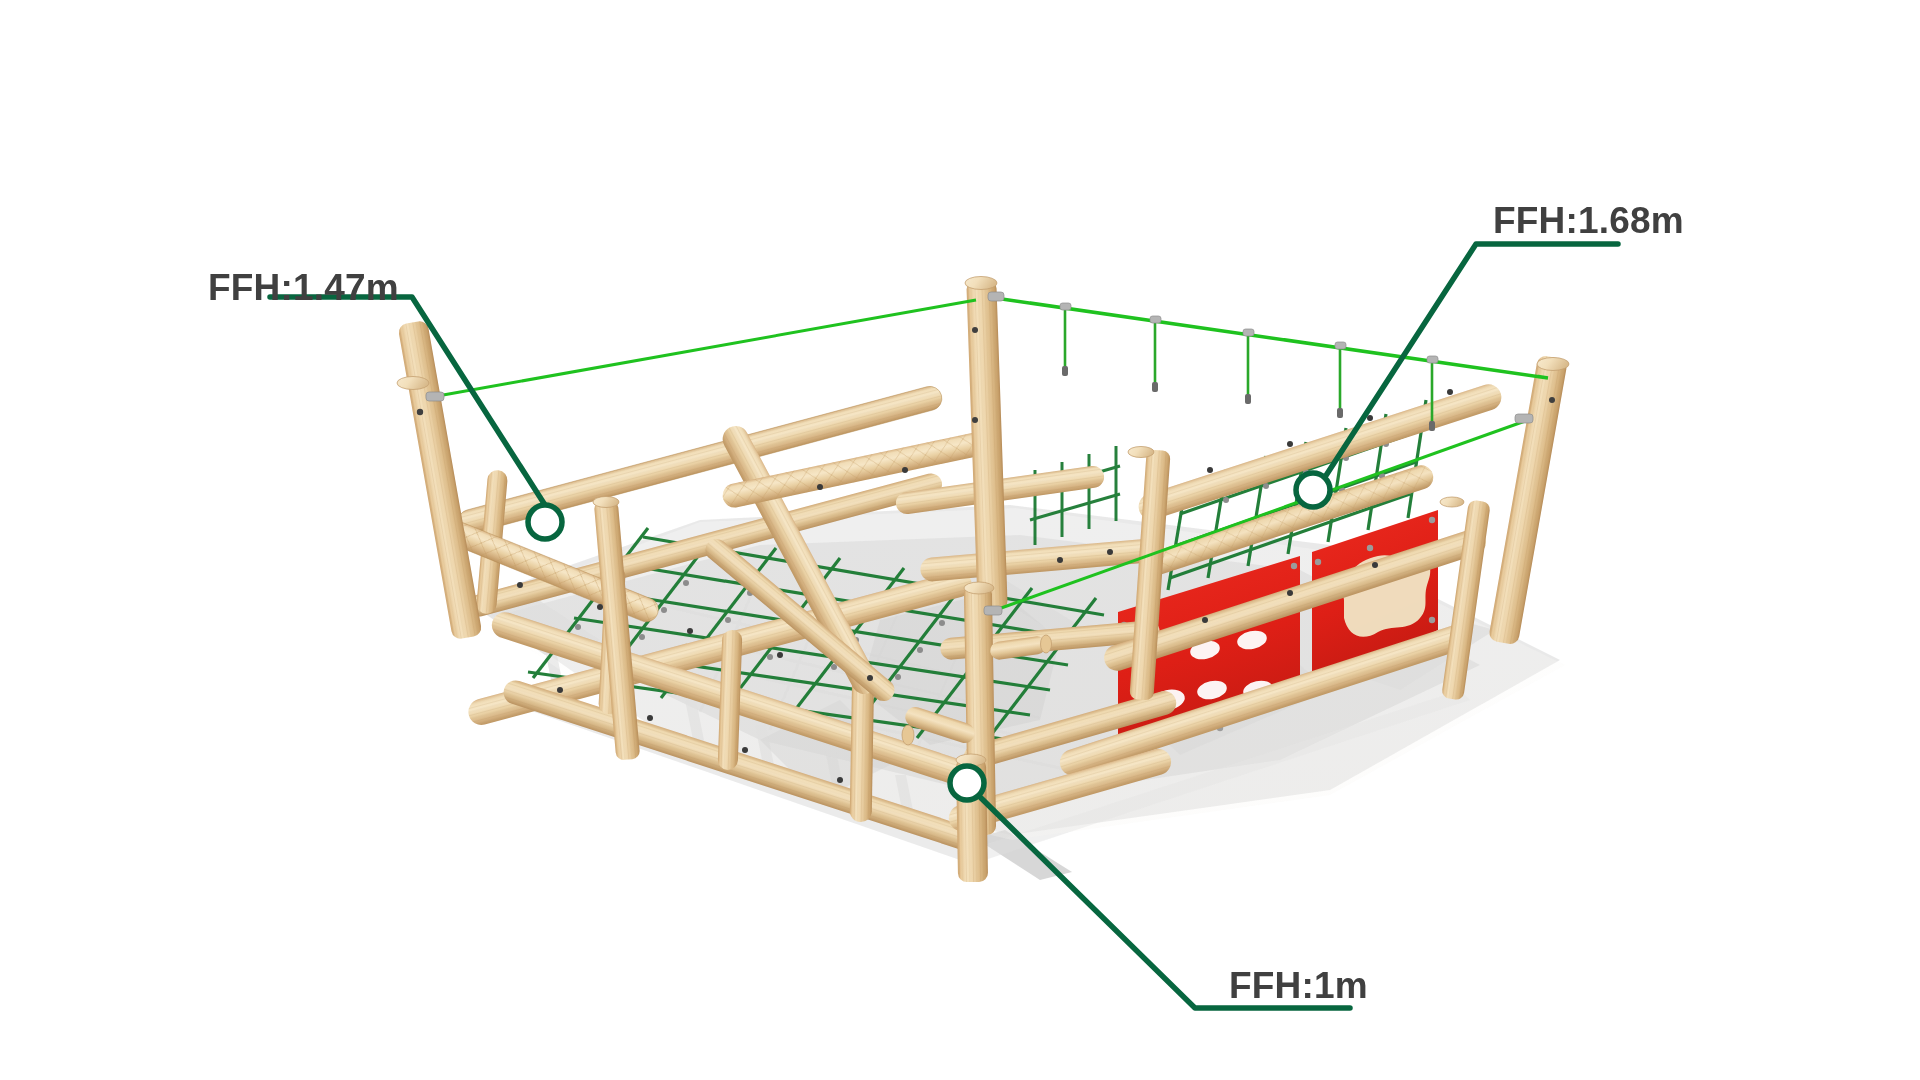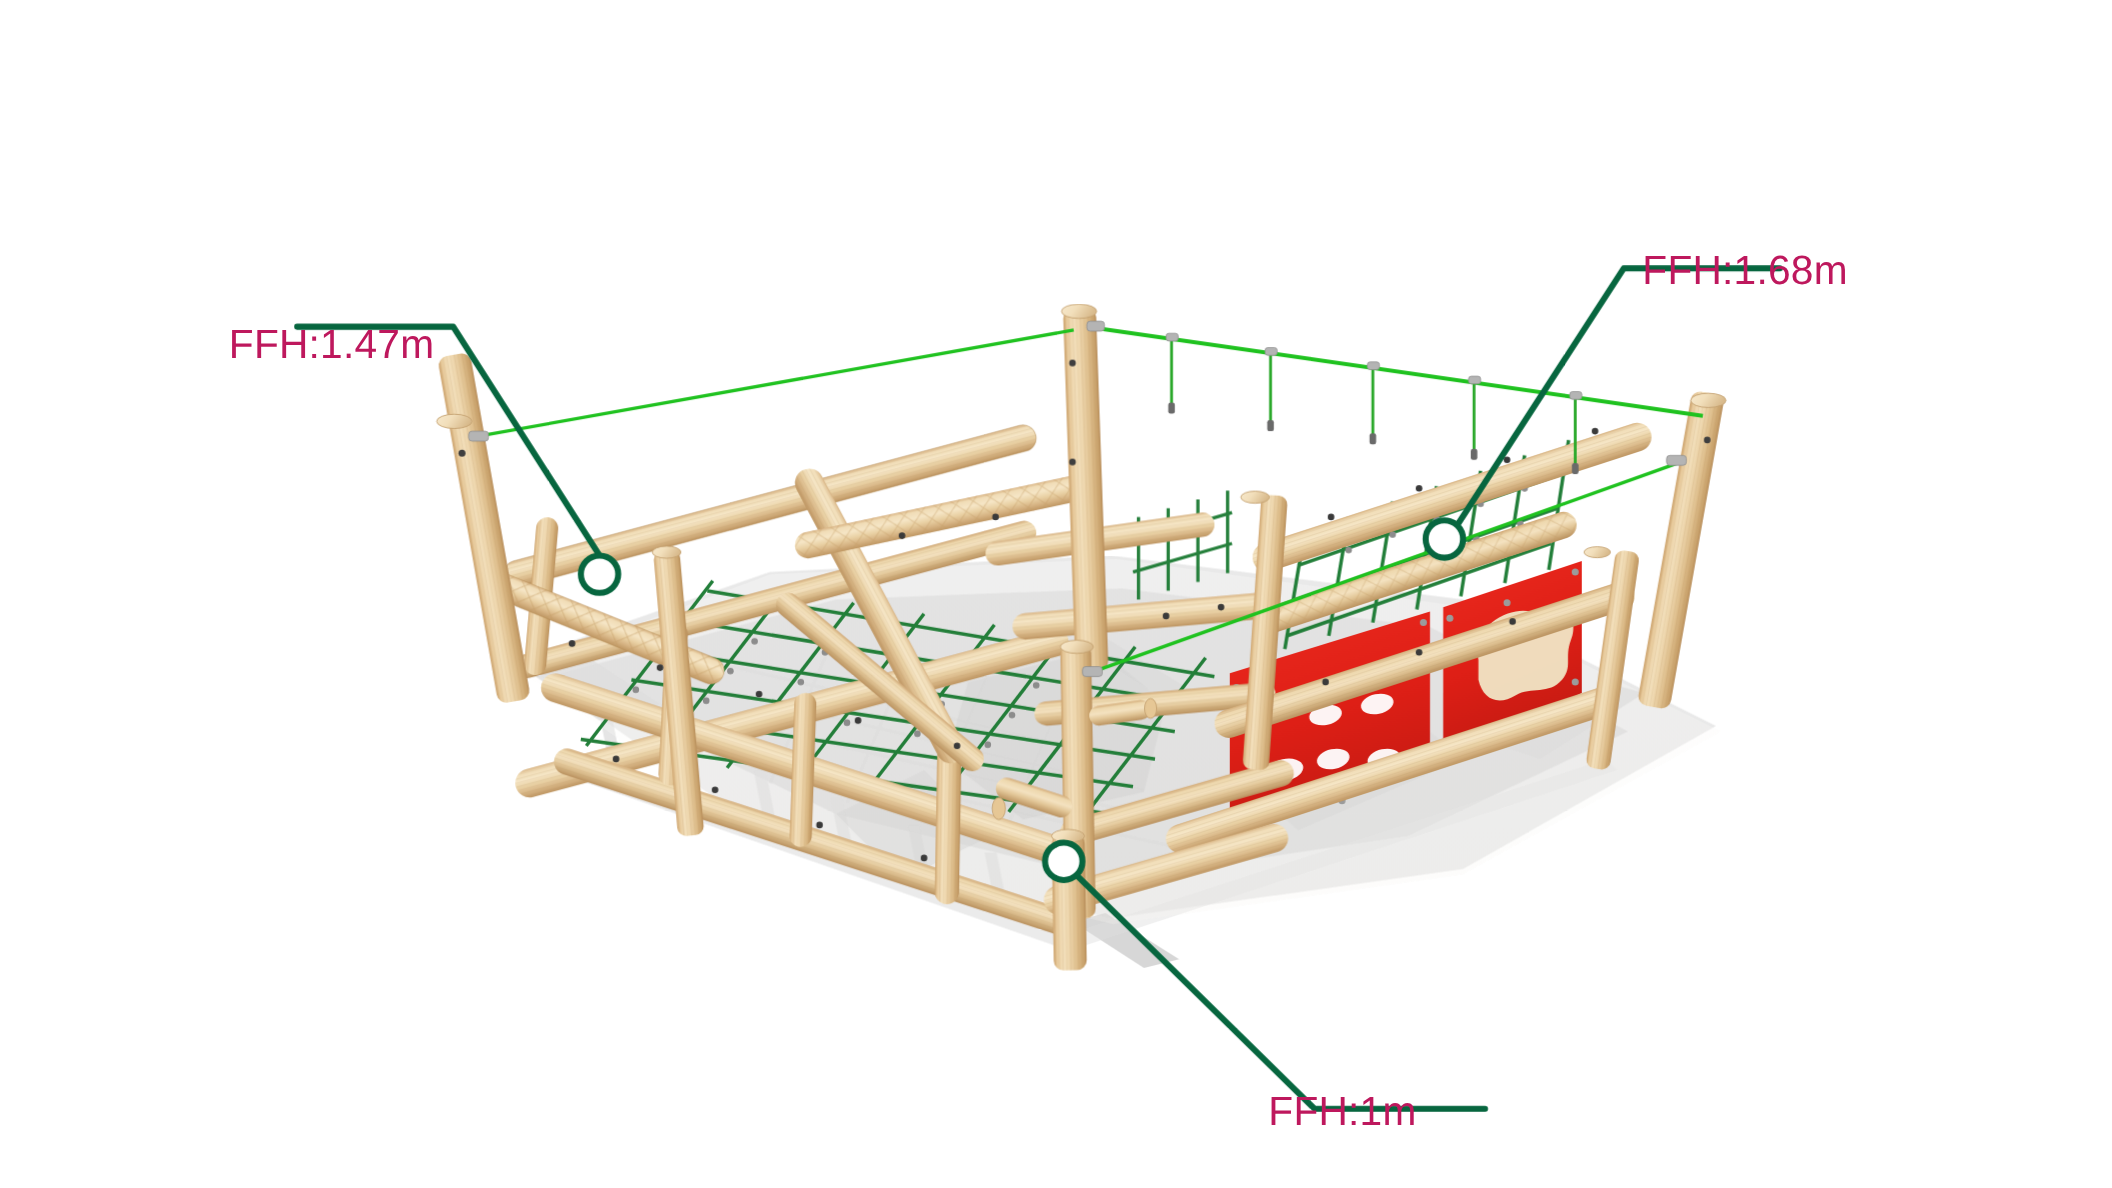--- a/index.html
+++ b/index.html
@@ -16,30 +16,29 @@
     width: 1920px; height: 1080px;
     background: #ffffff;
   }
   #scene {
     position: absolute; inset: 0;
     width: 1920px; height: 1080px;
   }
   .ffh-label {
     position: absolute;
     font-family: "Liberation Sans", sans-serif;
-    font-weight: 400;
-    color: #be185d;
+    font-weight: 700;
+    color: #404040;
     white-space: nowrap;
     letter-spacing: 0.2px;
     user-select: none;
-    margin-top: 25px;
   }
   #lbl-147 { left: 208px; top: 267px; font-size: 37px; }
   #lbl-168 { left: 1493px; top: 200px; font-size: 37px; }
-  #lbl-1   { left: 1153px; top: 965px; font-size: 37px; }
+  #lbl-1   { left: 1229px; top: 965px; font-size: 37px; }
 </style>
 </head>
 <body>
 
 <div id="stage">
 
   <svg id="scene" viewBox="0 0 1920 1080" xmlns="http://www.w3.org/2000/svg">
     <defs>
 
       <linearGradient id="woodV" x1="0" y1="0" x2="1" y2="0">

